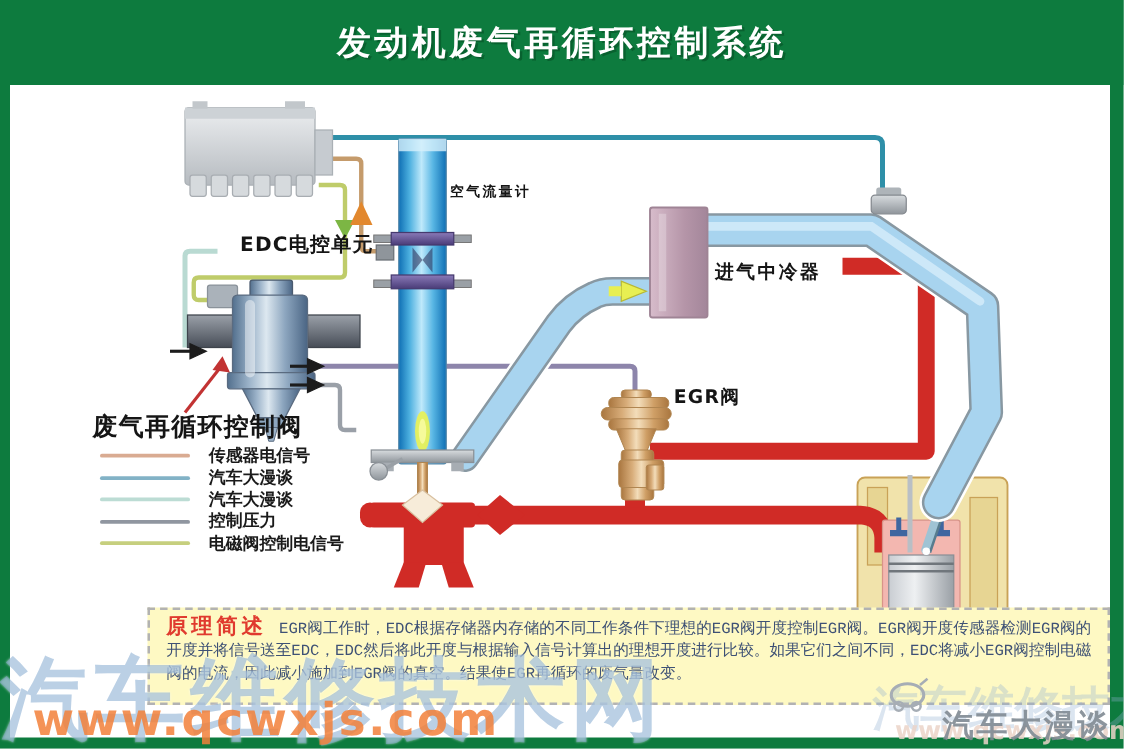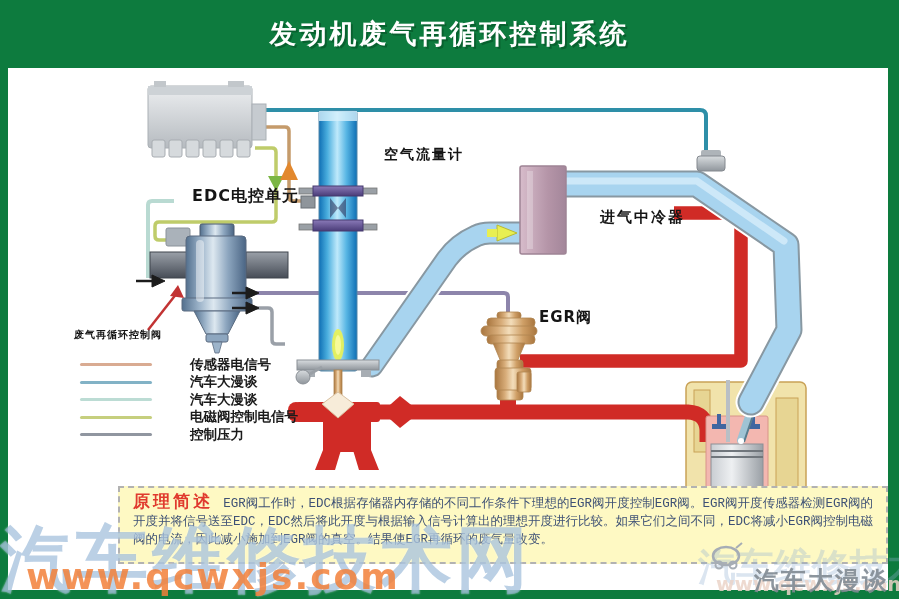--- a/index.html
+++ b/index.html
@@ -5,21 +5,21 @@
   html,body{margin:0;padding:0;}
   body{font-family:"DejaVu Sans","Liberation Sans",sans-serif;}
   #frame{position:relative;width:899px;height:599px;background:#0d7b3e;overflow:hidden;}
   #header{position:absolute;left:0;top:0;width:899px;height:68px;background:#0d7b3e;
           display:flex;align-items:center;justify-content:center;}
   #title{color:#ffffff;font-size:27px;font-weight:bold;letter-spacing:3px;
          text-shadow:2px 2px 0 rgba(0,50,20,.35);}
   #canvas{position:absolute;left:8px;top:68px;width:880px;height:522px;background:#ffffff;}
   .lbl{position:absolute;color:#151515;font-weight:bold;white-space:nowrap;}
   #legend{position:absolute;left:80px;top:356px;}
-  .legrow{display:flex;align-items:center;height:17.5px;gap:23px;}
+  .legrow{display:flex;align-items:center;height:17.5px;}
   .legswatch{width:72px;height:3px;border-radius:2px;margin-right:15px;flex:0 0 auto;}
   .legtext{font-size:13.5px;font-weight:bold;color:#1a1a1a;white-space:nowrap;}
   #principle{position:absolute;left:118px;top:486px;width:740px;min-height:62px;
              border:2px dashed #b2b2b2;background:#fef9c3;padding:6px 13px 6px 13px;
              font-size:12.5px;line-height:18px;color:#3e5175;text-align:justify;font-family:Liberation Mono, monospace;}
   #principle .ptitle{color:#e03a2e;font-size:17px;font-weight:bold;letter-spacing:3px;margin-right:10px;}
   .wm{position:absolute;font-weight:bold;white-space:nowrap;pointer-events:none;}
   #wm-left-site{left:0px;top:512px;font-size:72px;letter-spacing:4px;
                 color:rgba(125,165,205,.52);text-shadow:0 0 2px rgba(255,255,255,.6);}
   #wm-left-url{left:26px;top:556px;font-size:36px;letter-spacing:2px;color:rgba(242,128,58,.85);}
@@ -235,46 +235,46 @@
       <rect x="487" y="318" width="48" height="9" rx="4" fill="url(#gTan)"></rect>
       <rect x="481" y="326" width="56" height="10" rx="5" fill="url(#gTan)"></rect>
       <rect x="487" y="335" width="48" height="9" rx="4" fill="url(#gTan)"></rect>
       <polygon points="493,343 525,343 517,362 501,362" fill="url(#gTan)"></polygon>
       <rect x="497" y="360" width="26" height="40" rx="3" fill="url(#gTan)"></rect>
       <rect x="495" y="368" width="36" height="22" rx="3" fill="url(#gTan)"></rect>
       <rect x="517" y="372" width="14" height="20" rx="2" fill="url(#gTan)"></rect>
     </g>
   </svg>
 
-  <div class="lbl" style="left:384px;top:146px;font-size:14px;letter-spacing:2px;">空气流量计</div>
+  <div class="lbl" style="left:360px;top:146px;font-size:11px;letter-spacing:2px;">空气流量计</div>
   <div class="lbl" style="left:152px;top:186px;font-size:16px;letter-spacing:1px;margin-left:40px;">EDC电控单元</div>
-  <div class="lbl" style="left:600px;top:208px;font-size:15px;letter-spacing:2px;">进气中冷器</div>
+  <div class="lbl" style="left:572px;top:208px;font-size:15px;letter-spacing:2px;">进气中冷器</div>
   <div class="lbl" style="left:539px;top:308px;font-size:15px;letter-spacing:1px;">EGR阀</div>
-  <div class="lbl" style="left:74px;top:328px;font-size:10px;letter-spacing:1px;">废气再循环控制阀</div>
+  <div class="lbl" style="left:74px;top:328px;font-size:20px;letter-spacing:1px;">废气再循环控制阀</div>
 
   <div id="legend">
     <div class="legrow">
       <div class="legswatch" style="background-color: rgb(217, 171, 146);"></div>
       <span class="legtext">传感器电信号</span>
     </div>
     <div class="legrow">
       <div class="legswatch" style="background-color: rgb(130, 178, 198);"></div>
       <span class="legtext">汽车大漫谈</span>
     </div>
     <div class="legrow">
       <div class="legswatch" style="background-color: rgb(188, 220, 212);"></div>
       <span class="legtext">汽车大漫谈</span>
     </div>
     <div class="legrow">
+      <div class="legswatch" style="background-color: rgb(144, 150, 160);"></div>
+      <span class="legtext">控制压力</span>
+    </div>
+    <div class="legrow">
       <div class="legswatch" style="background-color: rgb(198, 207, 126);"></div>
       <span class="legtext">电磁阀控制电信号</span>
-    </div>
-    <div class="legrow">
-      <div class="legswatch" style="background-color: rgb(144, 150, 160);"></div>
-      <span class="legtext">控制压力</span>
     </div>
   </div>
 
   <div id="principle">
     <span class="ptitle">原理简述</span><span>EGR阀工作时，EDC根据存储器内存储的不同工作条件下理想的EGR阀开度控制EGR阀。EGR阀开度传感器检测EGR阀的开度并将信号送至EDC，EDC然后将此开度与根据输入信号计算出的理想开度进行比较。如果它们之间不同，EDC将减小EGR阀控制电磁阀的电流，因此减小施加到EGR阀的真空。结果使EGR再循环的废气量改变。</span>
   </div>
 
   <div class="wm" id="wm-right-site">汽车维修技术网</div>
   <div class="wm" id="wm-right-url">www.qcwxjs.com</div>
   <svg width="44" height="38" viewBox="0 0 44 38" style="position:absolute;left:706px;top:538px;pointer-events:none;">

